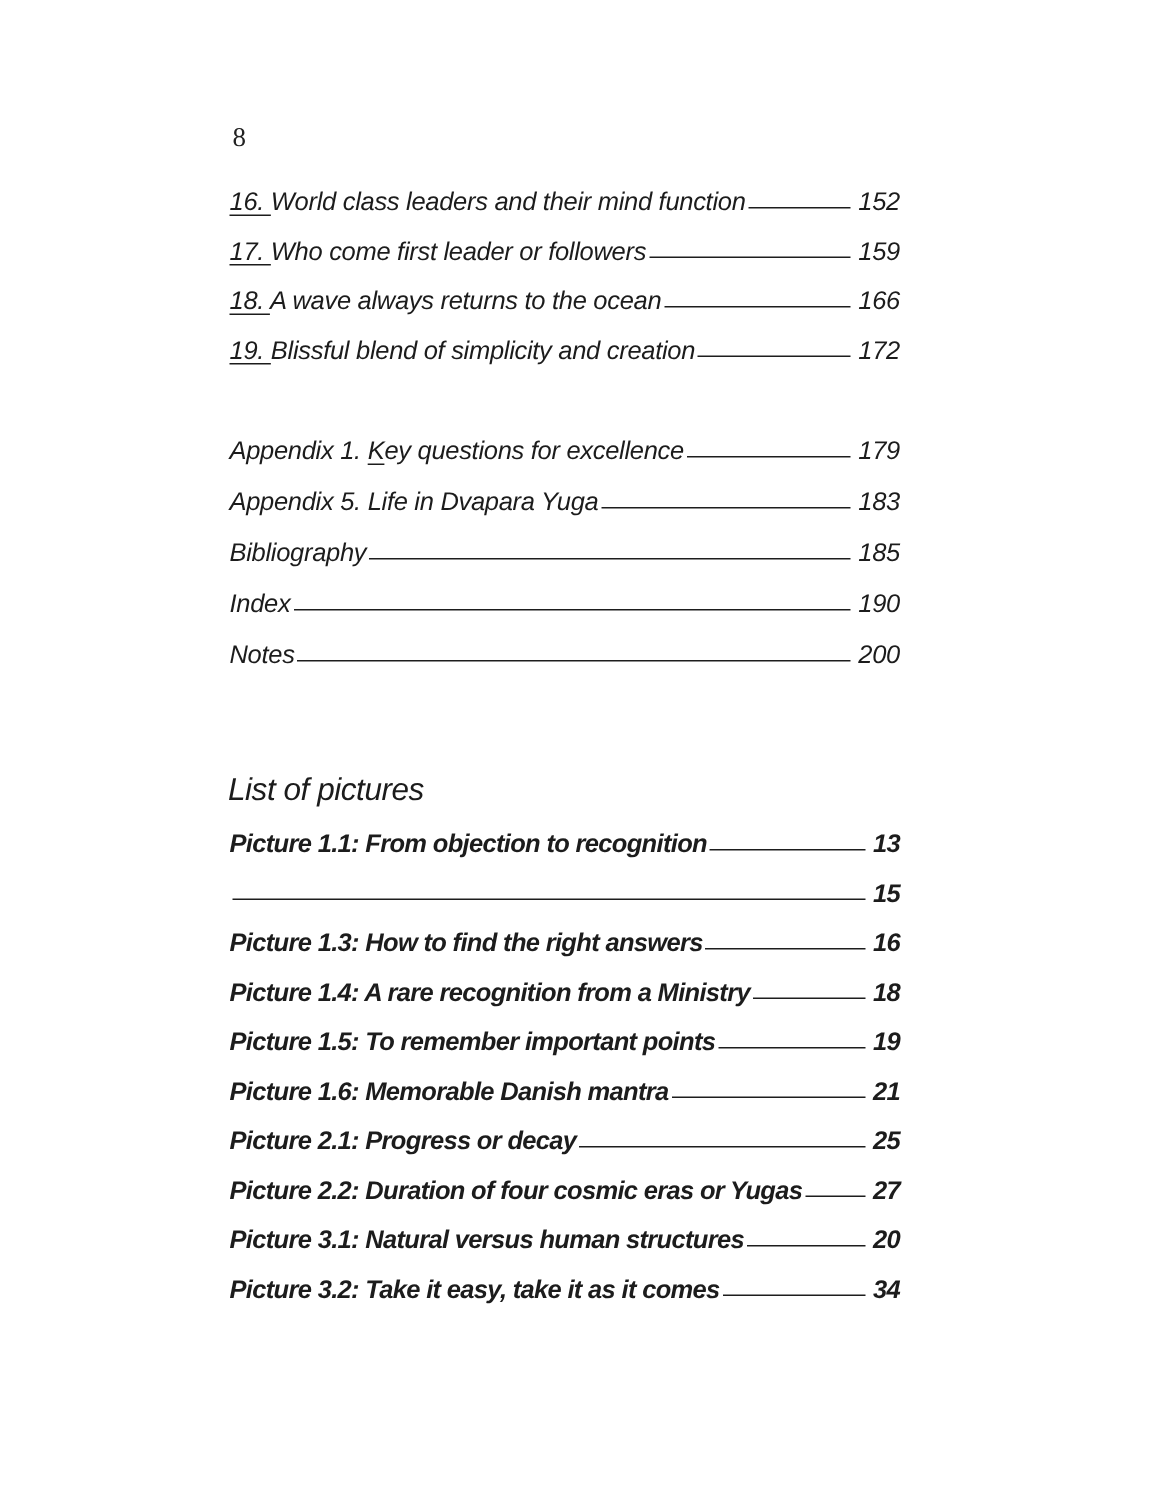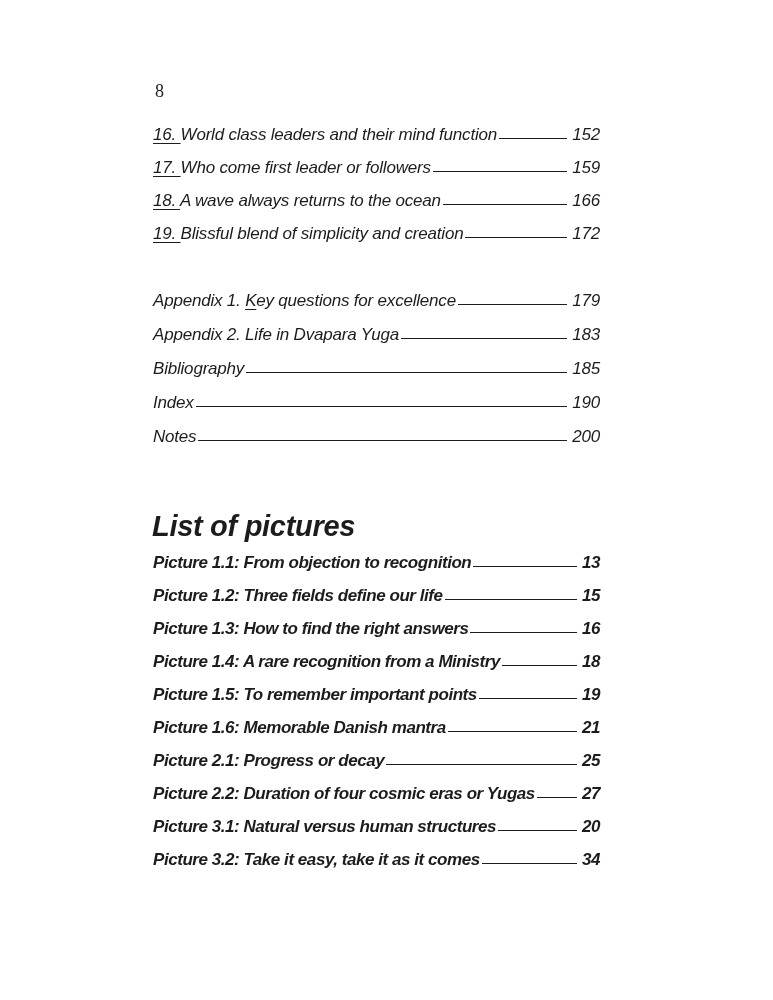--- a/index.html
+++ b/index.html
@@ -73,22 +73,22 @@
   .pictures .row {
     font-weight: 700;
     letter-spacing: -0.45px;
   }
   .heading {
     position: absolute;
     left: 152px;
     top: 509px;
     margin: 0;
     font-style: italic;
-    font-weight: 700;
-    font-size: 29px;
+    font-weight: 400;
+    font-size: 21px;
     line-height: 35px;
     letter-spacing: -0.3px;
     color: #1c1c1c;
   }
 </style>
 </head>
 <body>
 
 <div class="page">
 
@@ -117,21 +117,21 @@
     </div>
   </div>
 
   <div class="block backmatter">
     <div class="row">
       <span class="txt"><span>Appendix 1. </span><span class="u">K</span><span>ey questions for excellence</span></span>
       <span class="leader"></span>
       <span class="pg">179</span>
     </div>
     <div class="row">
-      <span class="txt"><span>Appendix 2. Life in Dvapara Yuga</span><span class="u"></span><span></span></span>
+      <span class="txt"><span>Appendix 5. Life in Dvapara Yuga</span><span class="u"></span><span></span></span>
       <span class="leader"></span>
       <span class="pg">183</span>
     </div>
     <div class="row">
       <span class="txt"><span>Bibliography</span><span class="u"></span><span></span></span>
       <span class="leader"></span>
       <span class="pg">185</span>
     </div>
     <div class="row">
       <span class="txt"><span>Index</span><span class="u"></span><span></span></span>
@@ -147,21 +147,20 @@
 
   <h2 class="heading">List of pictures</h2>
 
   <div class="block pictures">
     <div class="row">
       <span class="txt">Picture 1.1: From objection to recognition</span>
       <span class="leader"></span>
       <span class="pg">13</span>
     </div>
     <div class="row">
-      <span class="txt">Picture 1.2: Three fields define our life</span>
       <span class="leader"></span>
       <span class="pg">15</span>
     </div>
     <div class="row">
       <span class="txt">Picture 1.3: How to find the right answers</span>
       <span class="leader"></span>
       <span class="pg">16</span>
     </div>
     <div class="row">
       <span class="txt">Picture 1.4: A rare recognition from a Ministry</span>

